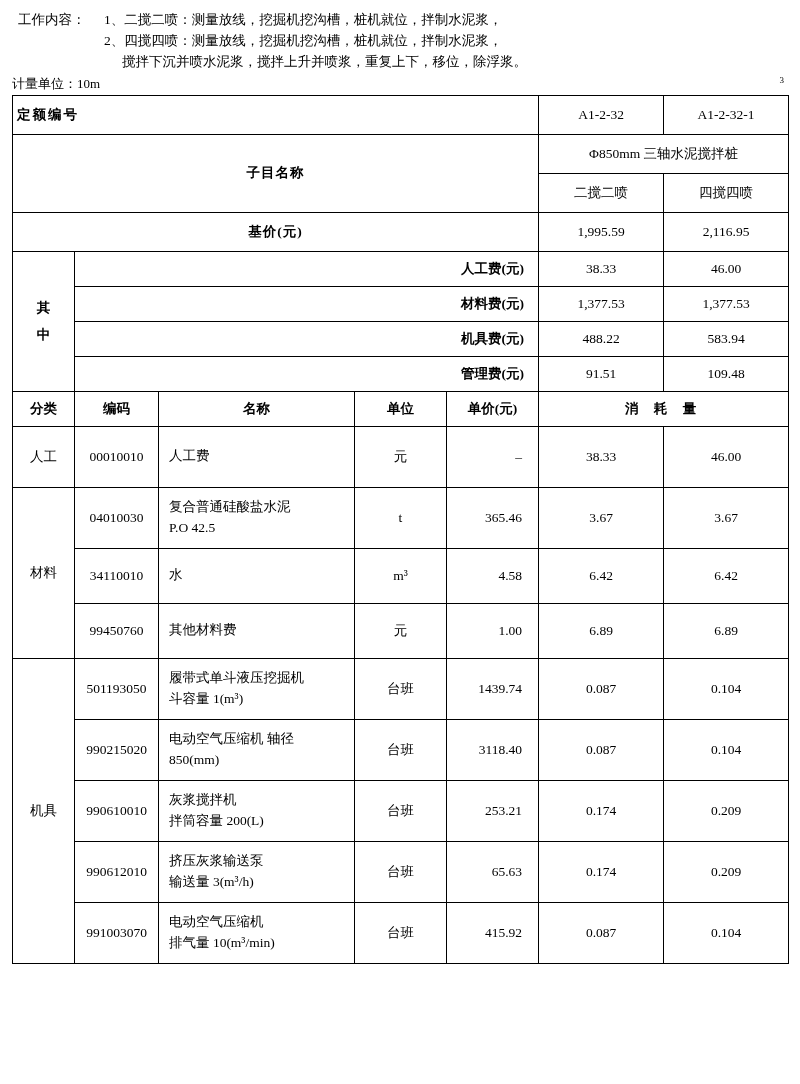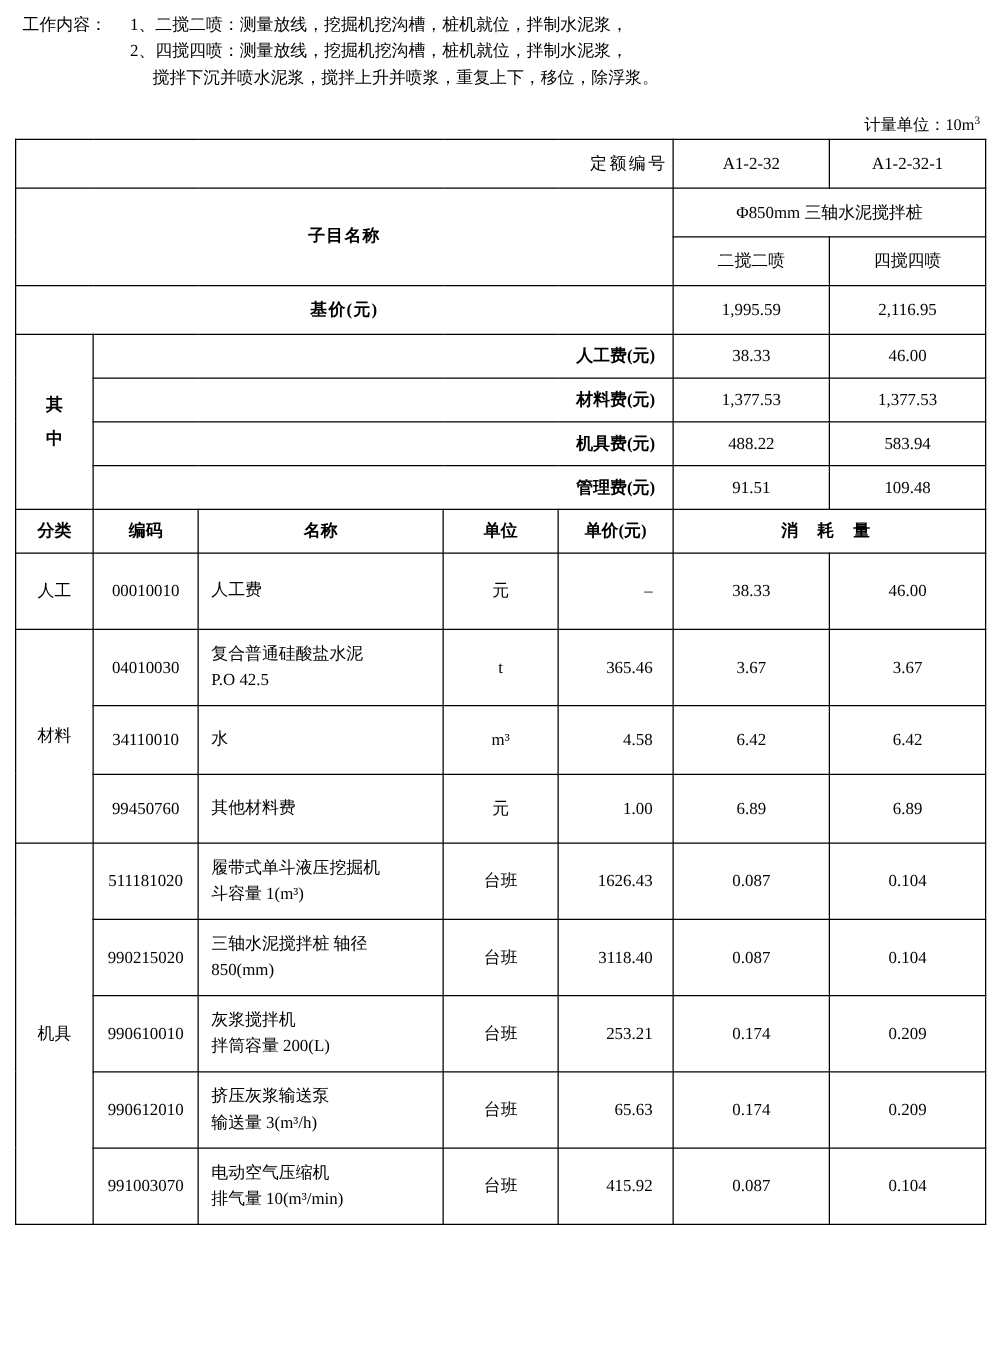--- a/index.html
+++ b/index.html
@@ -40,23 +40,23 @@
     flex: 1 1 auto;
   }
   .work-line {
     white-space: nowrap;
   }
   .indent {
     padding-left: 18px;
   }
   .unit-line {
     display: flex;
-    justify-content: flex-end;
+    justify-content: space-between;
     font-size: 13px;
-    margin-top: 18px;
+    margin-top: 2px;
     padding-right: 4px;
     height: 18px;
   }
   sup { font-size: 9px; vertical-align: super; }
 
   
   table.quota {
     border-collapse: collapse;
     width: 776px;
     margin-top: 2px;
@@ -65,24 +65,24 @@
   table.quota td {
     border: 1px solid #000;
     padding: 4px 4px;
     vertical-align: middle;
     font-size: 13.5px;
   }
   .c-right  { text-align: right; padding-right: 14px !important; }
   .bold { font-weight: bold; }
 
   .title-cell {
-    font-weight: normal;
+    font-weight: bold;
     font-size: 16px;
     letter-spacing: 2px;
-    text-align: right;
+    text-align: left;
     height: 34px;
   }
   .subtitle-cell {
     font-weight: bold;
     font-size: 15px;
     letter-spacing: 1px;
     text-align: center;
   }
   .code-cell {
     text-align: center;
@@ -271,34 +271,34 @@
         <td class="num">99450760</td>
         <td class="item-name">其他材料费</td>
         <td class="unit-cell">元</td>
         <td class="price-cell">1.00</td>
         <td class="num">6.89</td>
         <td class="num">6.89</td>
       </tr>
 
       <tr class="tall">
         <td rowspan="5" class="cat-cell">机具</td>
-        <td class="num">511181020</td>
+        <td class="num">501193050</td>
         <td class="item-name">
           <div>履带式单斗液压挖掘机</div>
           <div>斗容量 1(m³)</div>
         </td>
         <td class="unit-cell">台班</td>
-        <td class="price-cell">1626.43</td>
+        <td class="price-cell">1439.74</td>
         <td class="num">0.087</td>
         <td class="num">0.104</td>
       </tr>
       <tr class="tall">
         <td class="num">990215020</td>
         <td class="item-name">
-          <div>三轴水泥搅拌桩 轴径</div>
+          <div>电动空气压缩机 轴径</div>
           <div>850(mm)</div>
         </td>
         <td class="unit-cell">台班</td>
         <td class="price-cell">3118.40</td>
         <td class="num">0.087</td>
         <td class="num">0.104</td>
       </tr>
       <tr class="tall">
         <td class="num">990610010</td>
         <td class="item-name">

